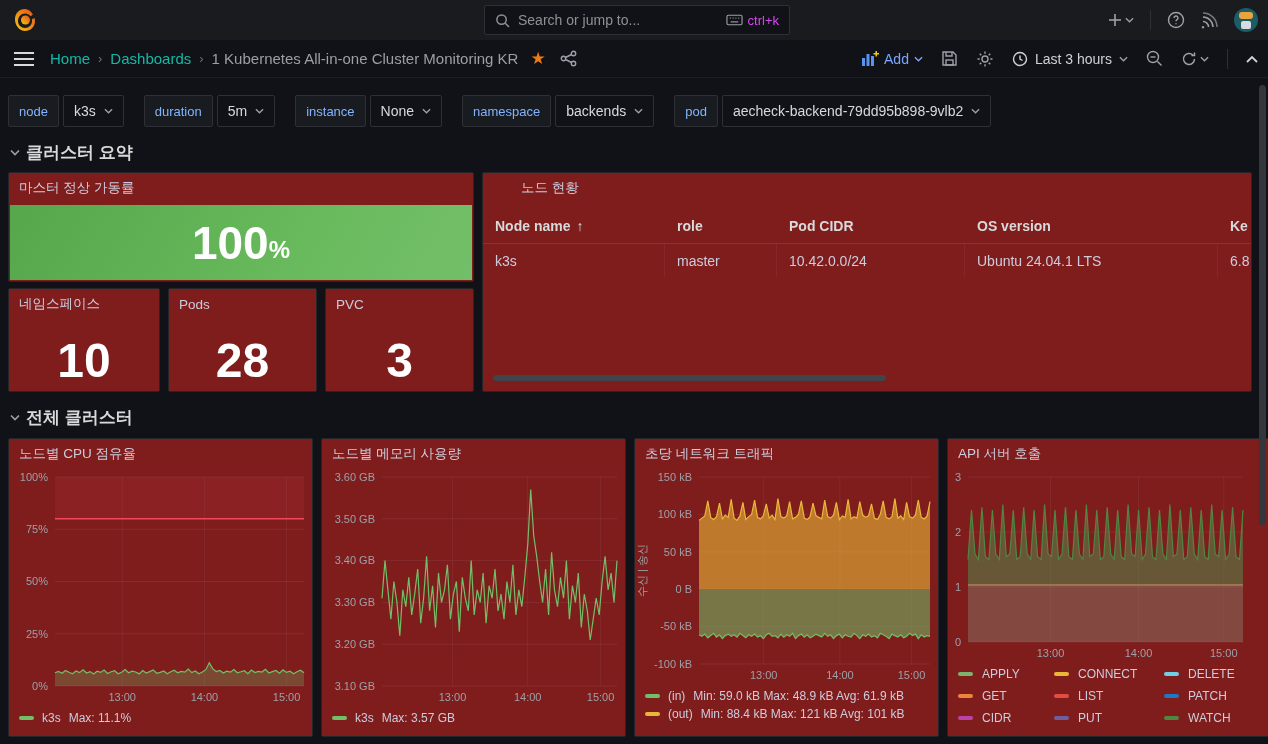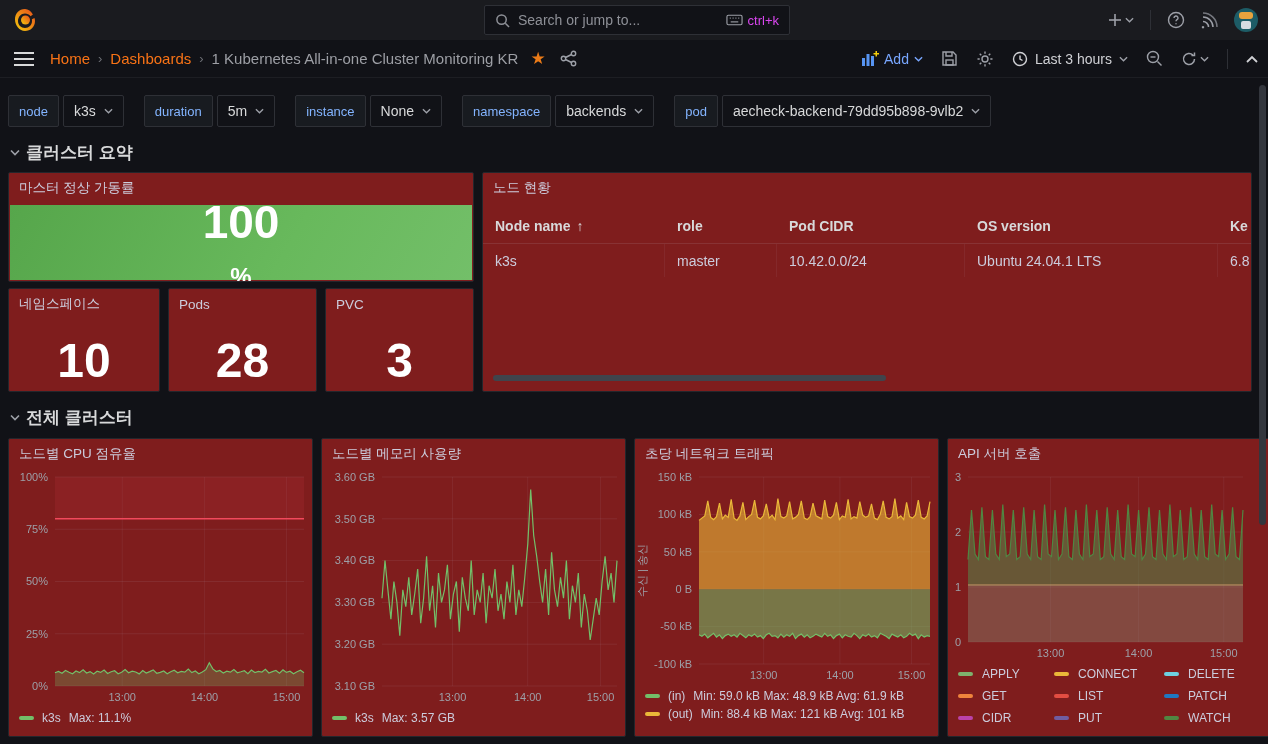--- a/index.html
+++ b/index.html
@@ -20,21 +20,21 @@
   .vdiv { width:1px; height:20px; background:#2e3036; }
   .avatar { width:24px; height:24px; border-radius:50%; background:#1d5c66; overflow:hidden; position:relative; }
   .avatar .a1 { position:absolute; left:5px; top:4px; width:14px; height:7px; border-radius:3px; background:#e8a33d; }
   .avatar .a2 { position:absolute; left:7px; top:13px; width:10px; height:8px; border-radius:2px; background:#d8dbe0; }
 
   
   #toolbar { position:absolute; left:0; top:40px; width:1268px; height:38px; background:#111217;
     display:flex; align-items:center; border-bottom:1px solid #1d1e23; }
   .burger { margin-left:14px; margin-right:16px; cursor:pointer; }
   .crumbs { display:flex; align-items:center; gap:8px; font-size:15px; }
-  .crumb { color:#f97316; cursor:pointer; }
+  .crumb { color:#14b8a6; cursor:pointer; }
   .crumb-sep { color:#6e7076; font-size:13px; }
   .crumb-title { color:#9d9fa5; }
   .star { color:#eb7b18; font-size:17px; margin-left:12px; cursor:pointer; }
   #toolbar-right { position:absolute; right:10px; display:flex; align-items:center; gap:18px; height:38px; }
   .add-btn { display:flex; align-items:center; gap:5px; color:#79a7ff; font-size:14px; font-weight:500; cursor:pointer; }
   .time-btn { display:flex; align-items:center; gap:7px; color:#d0d1d5; font-size:14px; cursor:pointer; }
 
   
   #vars { position:absolute; left:8px; top:95px; display:flex; gap:20px; }
   .var-group { display:flex; gap:4px; height:32px; }
@@ -46,21 +46,21 @@
   .section-hdr { position:absolute; display:flex; align-items:center; gap:6px;
     color:#d8d9da; font-size:17px; font-weight:700; cursor:pointer; }
 
   
   .panel { position:absolute; background:#7f1d1d; border:1px solid #24262c; border-radius:2px; overflow:hidden; }
   .panel-title { height:30px; display:flex; align-items:center; padding:0 10px;
     color:#ccccdc; font-size:13.5px; font-weight:500; cursor:pointer; white-space:nowrap; }
 
   .big-stat-bg { position:absolute; left:1px; right:1px; top:32px; bottom:1px;
     background:linear-gradient(120deg,#56a64b 0%,#68b95c 60%,#73bf69 100%);
-    display:flex; align-items:center; justify-content:center;flex-direction:column; }
+    display:flex; align-items:center; justify-content:center; }
   .big-stat-bg .v { color:#fff; font-size:46px; font-weight:600; }
   .big-stat-bg .u { color:#fff; font-size:24px; font-weight:600; margin-top:14px; }
 
   .stat-num { position:absolute; left:0; right:0; top:44px; text-align:center;
     color:#ffffff; font-size:48px; font-weight:600; }
 
   
   .tbl { position:absolute; left:0; right:0; top:36px; font-size:14px; }
   .tbl-row { display:flex; height:34px; align-items:center; }
   .tbl-hdr { font-weight:700; color:#d8d9da; }
@@ -284,21 +284,21 @@
 </div>
 
 <div class="panel" style="left:8px; top:172px; width:466px; height:110px;">
   <div class="panel-title">마스터 정상 가동률</div>
   <div class="big-stat-bg">
     <span class="v">100</span>
     <span class="u">%</span>
   </div>
 </div>
 
-<div class="panel" style="left:482px; top:172px; width:770px; height:220px;">
+<div class="panel" style="left:482px; top:172px; width:770px; height:220px;padding-left:28px;">
   <div class="panel-title">노드 현황</div>
   <div class="tbl">
     <div class="tbl-row tbl-hdr">
       <span class="tc c0"><span>Node name</span><span class="sort-arrow">↑</span></span>
       <span class="tc c1">role</span>
       <span class="tc c2">Pod CIDR</span>
       <span class="tc c3">OS version</span>
       <span class="tc c4">Ke</span>
     </div>
     <div class="tbl-row tbl-body">

